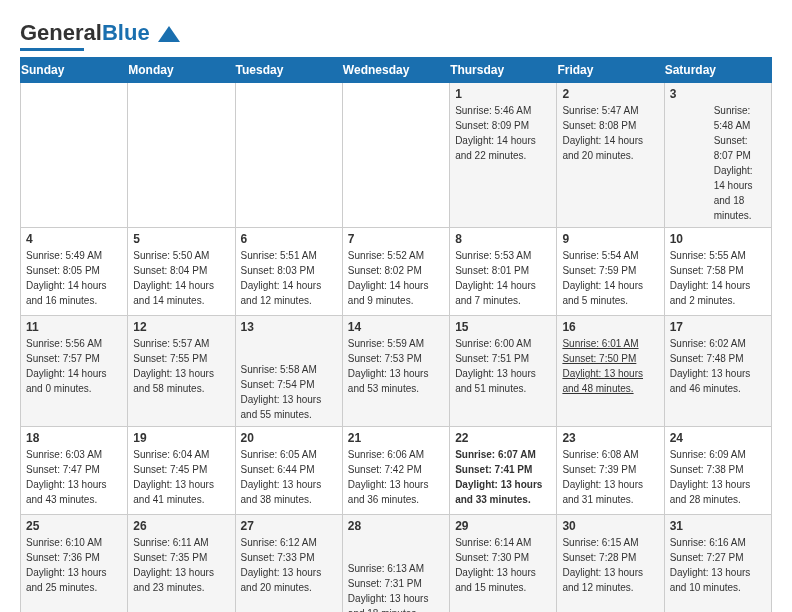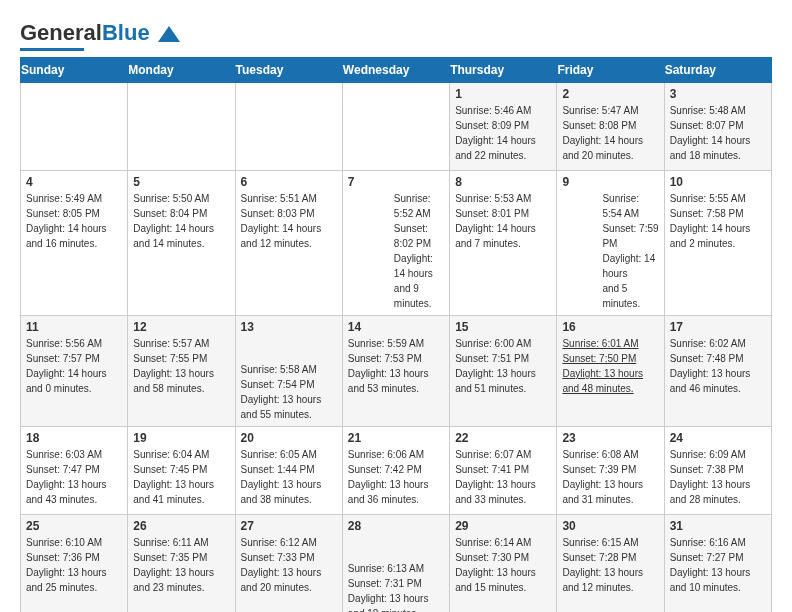--- a/index.html
+++ b/index.html
@@ -125,21 +125,21 @@
         </td>
         <td>
           <span class="day-num">2</span>
           <div class="day-info" style="white-space: pre-line;">Sunrise: 5:47 AM
 Sunset: 8:08 PM
 Daylight: 14 hours
 and 20 minutes.</div>
         </td>
         <td>
           <span class="day-num">3</span>
-          <div class="day-info" style="white-space: pre-line;">Sunrise: 5:48 AM
+          <div class="day-info" style="white-space: pre-line; margin-left: 44px;">Sunrise: 5:48 AM
 Sunset: 8:07 PM
 Daylight: 14 hours
 and 18 minutes.</div>
         </td>
       </tr>
       <tr>
         <td>
           <span class="day-num">4</span>
           <div class="day-info" style="white-space: pre-line;">Sunrise: 5:49 AM
 Sunset: 8:05 PM
@@ -155,35 +155,35 @@
         </td>
         <td>
           <span class="day-num">6</span>
           <div class="day-info" style="white-space: pre-line;">Sunrise: 5:51 AM
 Sunset: 8:03 PM
 Daylight: 14 hours
 and 12 minutes.</div>
         </td>
         <td>
           <span class="day-num">7</span>
-          <div class="day-info" style="white-space: pre-line; margin-left: 46px;">Sunrise: 5:52 AM
+          <div class="day-info" style="white-space: pre-line;">Sunrise: 5:52 AM
 Sunset: 8:02 PM
 Daylight: 14 hours
 and 9 minutes.</div>
         </td>
         <td>
           <span class="day-num">8</span>
           <div class="day-info" style="white-space: pre-line;">Sunrise: 5:53 AM
 Sunset: 8:01 PM
 Daylight: 14 hours
 and 7 minutes.</div>
         </td>
         <td>
           <span class="day-num">9</span>
-          <div class="day-info" style="white-space: pre-line; margin-left: 40px;">Sunrise: 5:54 AM
+          <div class="day-info" style="white-space: pre-line;">Sunrise: 5:54 AM
 Sunset: 7:59 PM
 Daylight: 14 hours
 and 5 minutes.</div>
         </td>
         <td>
           <span class="day-num">10</span>
           <div class="day-info" style="white-space: pre-line;">Sunrise: 5:55 AM
 Sunset: 7:58 PM
 Daylight: 14 hours
 and 2 minutes.</div>
@@ -251,34 +251,34 @@
         <td>
           <span class="day-num">19</span>
           <div class="day-info" style="white-space: pre-line;">Sunrise: 6:04 AM
 Sunset: 7:45 PM
 Daylight: 13 hours
 and 41 minutes.</div>
         </td>
         <td>
           <span class="day-num">20</span>
           <div class="day-info" style="white-space: pre-line;">Sunrise: 6:05 AM
-Sunset: 1:44 PM
+Sunset: 6:44 PM
 Daylight: 13 hours
 and 38 minutes.</div>
         </td>
         <td>
           <span class="day-num">21</span>
           <div class="day-info" style="white-space: pre-line;">Sunrise: 6:06 AM
 Sunset: 7:42 PM
 Daylight: 13 hours
 and 36 minutes.</div>
         </td>
         <td>
           <span class="day-num">22</span>
-          <div class="day-info" style="white-space: pre-line;">Sunrise: 6:07 AM
+          <div class="day-info" style="white-space: pre-line; font-weight: bold;">Sunrise: 6:07 AM
 Sunset: 7:41 PM
 Daylight: 13 hours
 and 33 minutes.</div>
         </td>
         <td>
           <span class="day-num">23</span>
           <div class="day-info" style="white-space: pre-line;">Sunrise: 6:08 AM
 Sunset: 7:39 PM
 Daylight: 13 hours
 and 31 minutes.</div>

